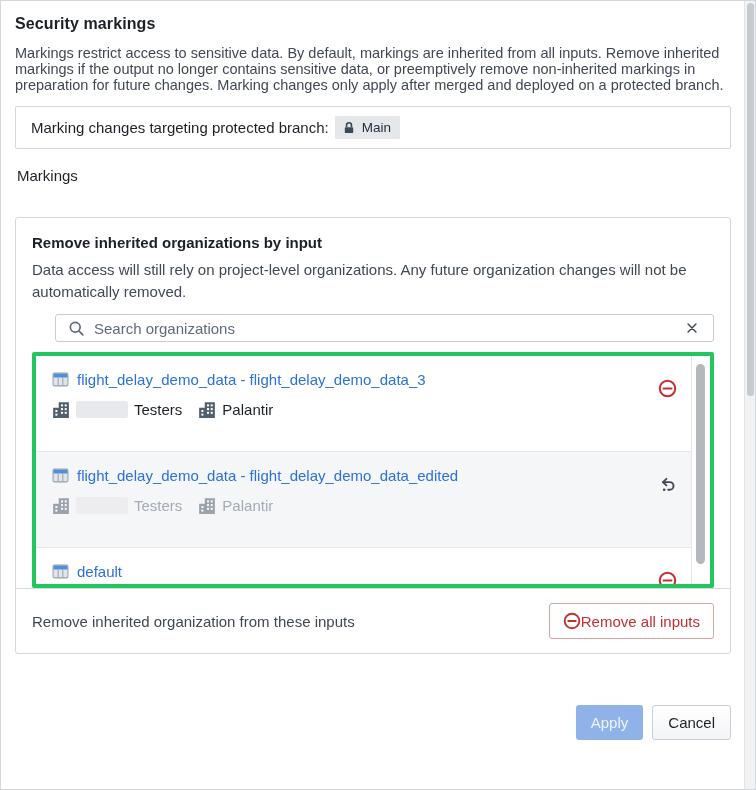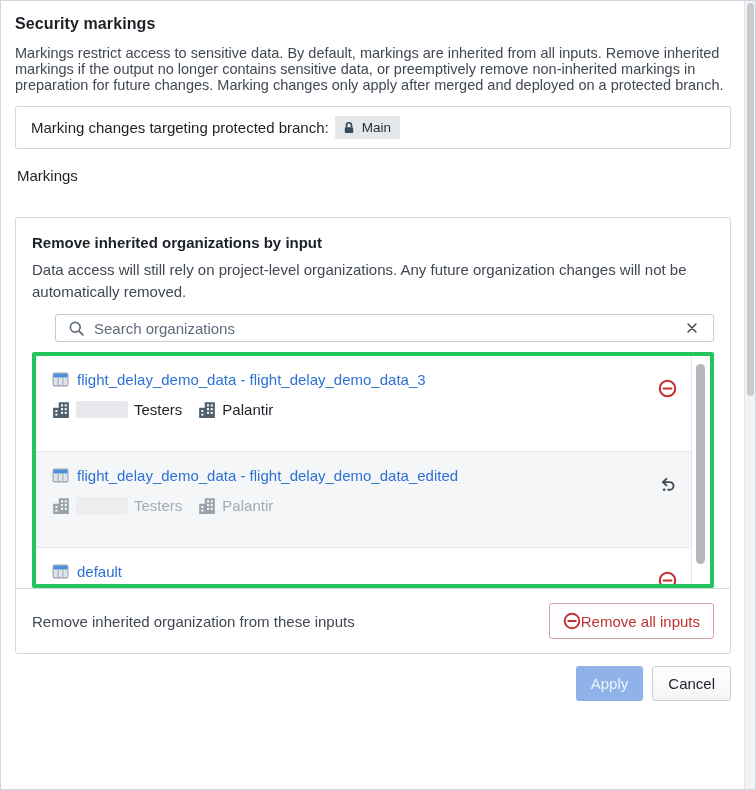--- a/index.html
+++ b/index.html
@@ -95,21 +95,21 @@
   }
   .panel-footer-label { font-size: 15px; color: #404854; }
   .remove-all-btn {
     display: inline-flex; align-items: center; 
     background: #fff; border: 1px solid #dba2a2; border-radius: 3px;
     color: #c23030; font-size: 15px; padding: 8px 13px; cursor: pointer;
     font-family: "Liberation Sans", sans-serif;
   }
 
   .actions { margin-top: 12px; display: flex; justify-content: flex-end; gap: 9px; padding-right: 0; }
-  .btn { border-radius: 3px; font-size: 15px; padding: 8px 15px; cursor: pointer; font-family: "Liberation Sans", sans-serif; }
+  .btn { border-radius: 3px; font-size: 15px; padding: 8px 15px; cursor: pointer; font-family: "Liberation Sans", sans-serif; margin-top: 39px; }
   .btn-apply { background: #8fb3e9; border: none; color: rgba(255,255,255,.85); cursor: not-allowed; }
   .btn-cancel { background: linear-gradient(#ffffff, #f3f4f6); border: 1px solid #c9ced6; color: #1c2127; }
 
   .outer-scrollbar {
     position: absolute; top: 0; right: 0; bottom: 0; width: 11px;
     background: #f1f2f4; border-left: 1px solid #e2e4e7;
   }
   .outer-scrollbar .thumb {
     position: absolute; left: 2px; top: 2px; width: 7px; height: 393px;
     background: #c7cacf; border-radius: 4px;

